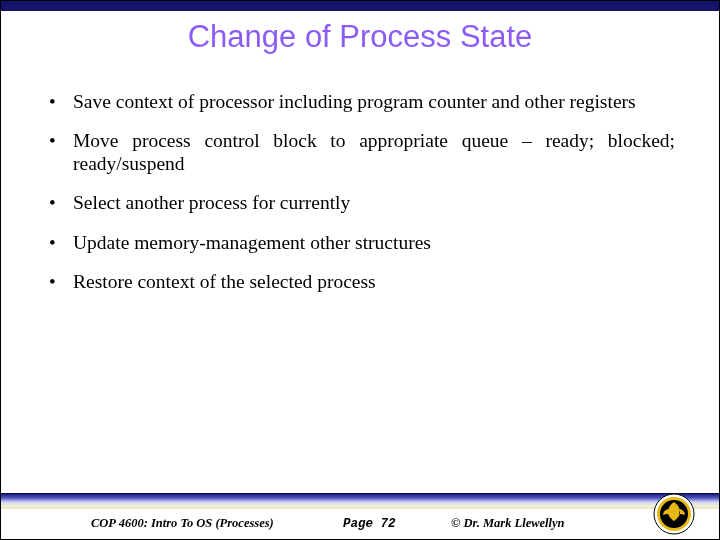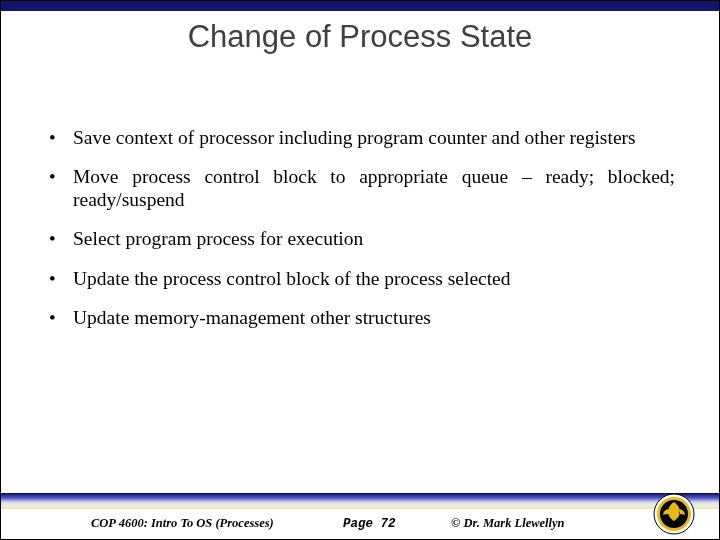--- a/index.html
+++ b/index.html
@@ -23,33 +23,32 @@
     background: #13146a;
   }
   .title-wrap {
     position: absolute;
     top: 18px;
     left: 0; right: 0;
     text-align: center;
   }
   .title {
     font-size: 31px;
-    color: #404040;
+    color: #8b5cf6;
     font-weight: normal;
     font-family: Arial, Helvetica, sans-serif;
   }
   .body {
     position: absolute;
     top: 90px;
     left: 44px;
     right: 44px;
   }
   ul.bullets {
     list-style: none;
-    margin-top: 36px;
   }
   ul.bullets > li {
     position: relative;
     padding-left: 28px;
     font-size: 19.5px;
     color: #000;
     margin-bottom: 17px;
     line-height: 1.15;
   }
   ul.bullets > li::before {
@@ -101,23 +100,23 @@
   <div class="top-bar"></div>
 
   <div class="title-wrap">
     <h1 class="title">Change of Process State</h1>
   </div>
 
   <div class="body">
     <ul class="bullets">
       <li><span>Save context of processor including program counter and other registers</span></li>
       <li class="justify"><span>Move process control block to appropriate queue – ready; blocked; ready/suspend</span></li>
-      <li><span>Select program process for execution</span></li>
-      <li><span>Update the process control block of the process selected</span></li>
+      <li><span>Select another process for currently</span></li>
       <li><span>Update memory-management other structures</span></li>
+      <li><span>Restore context of the selected process</span></li>
     </ul>
   </div>
 
   <div class="footer-bar"></div>
 
   <div class="footer-text">
     <span class="ft-left">COP 4600: Intro To OS  (Processes)</span>
     <span class="ft-mid">Page 72</span>
     <span class="ft-right">© Dr. Mark Llewellyn</span>
   </div>

